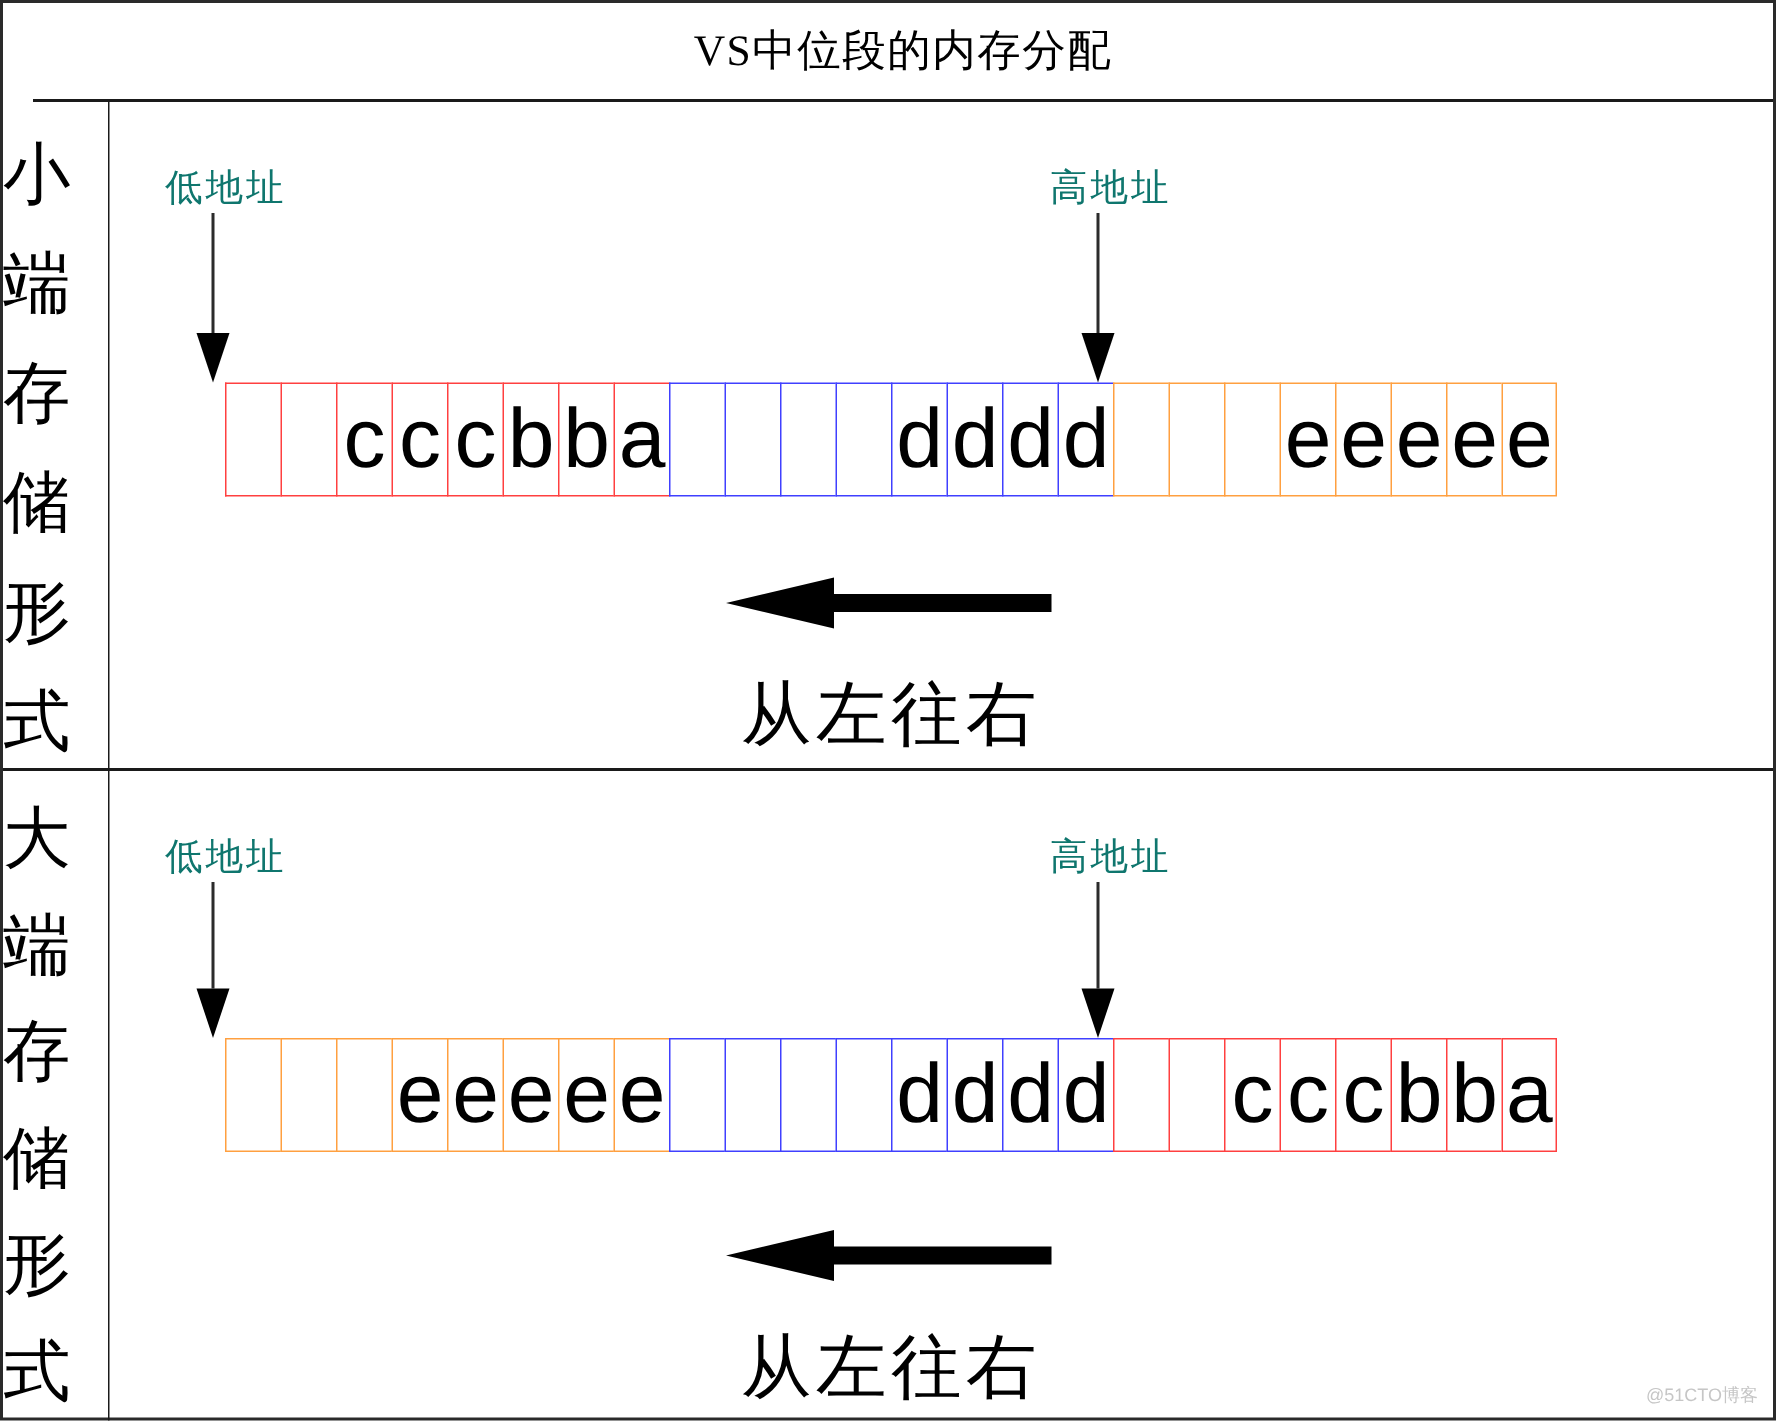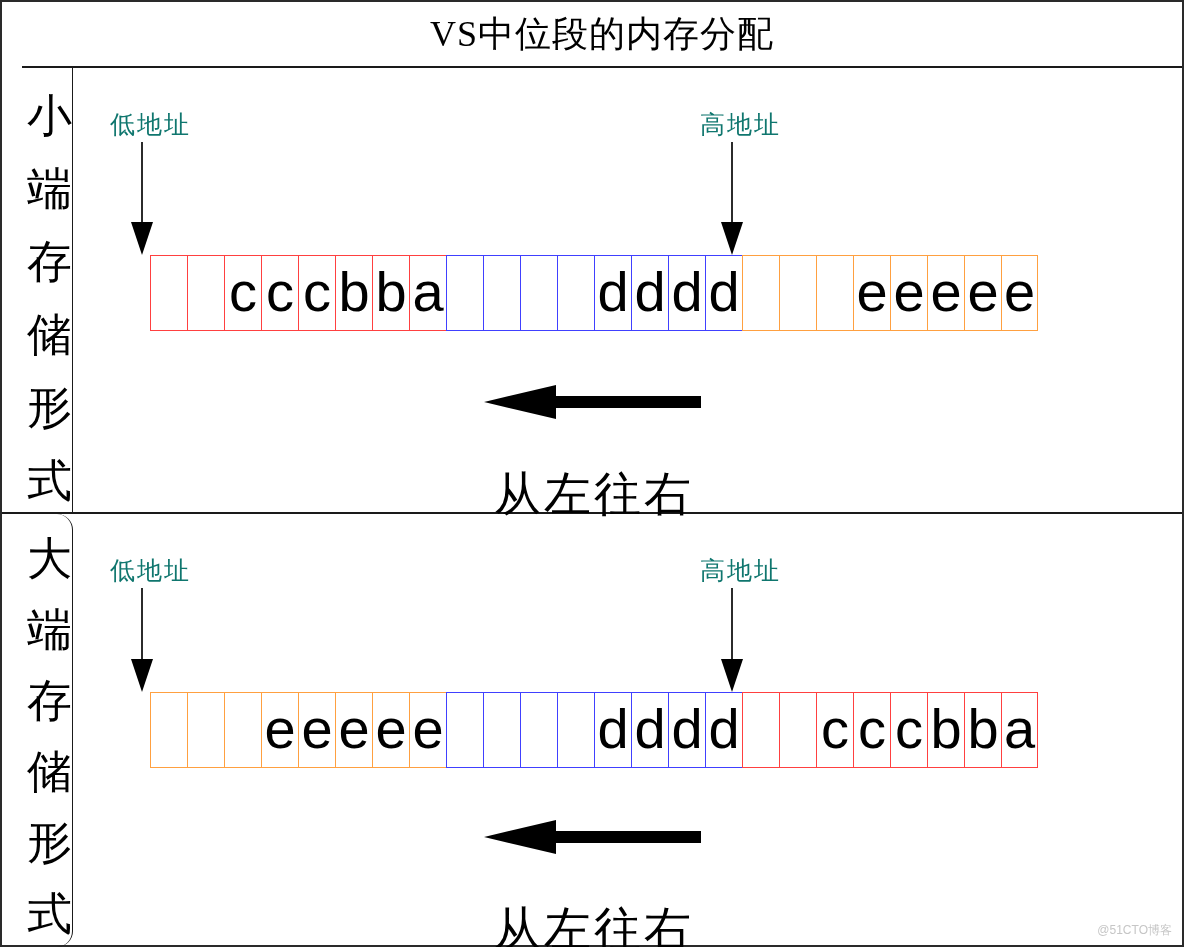--- a/index.html
+++ b/index.html
@@ -7,32 +7,32 @@
     width:1184px; height:947px; position:relative; background:#ffffff;
     font-family:"Liberation Sans", sans-serif; overflow:hidden;
   }
   .page { position:absolute; inset:0; border:2px solid #2a2a2a; box-sizing:border-box; }
 
   
   .title-bar {
     position:absolute; left:0; right:0; top:0; height:64px;
     border-bottom:2px solid #1a1a1a;
     display:flex; align-items:center; justify-content:center;
-    font-family:"Liberation Serif", serif; font-size:36px; color:#000; letter-spacing:1px;margin-left:20px;
+    font-family:"Liberation Serif", serif; font-size:29px; color:#000; letter-spacing:1px;margin-left:20px;
   }
 
   
   .side-label {
     position:absolute; left:0; width:71px; border-right:1.5px solid #1a1a1a;
-    box-sizing:border-box; text-align:right;
+    box-sizing:border-box; text-align:left;
     font-family:"Liberation Serif", serif; font-size:45px; color:#000;
     word-break:break-all; overflow:hidden;
   }
   #side1 { top:66px; height:444px; line-height:73px; padding-top:12px; }
-  #side2 { top:512px; height:433px; line-height:71px; padding-top:10px;border-radius:16px; }
+  #side2 { top:512px; height:433px; line-height:71px; padding-top:10px; }
 
   .mid-divider { position:absolute; left:0; right:0; top:510px; height:0; border-top:2px solid #1a1a1a; }
 
   
   .section { position:absolute; left:71px; right:0; }
   #sec1 { top:66px;  height:444px; --rowtop:187px; --arrtop:317px; --dirtop:377px; }
   #sec2 { top:512px; height:433px; --rowtop:178px; --arrtop:306px; --dirtop:366px; }
 
   .addr-label {
     position:absolute; top:40px; font-family:"Liberation Serif", serif;
@@ -71,21 +71,20 @@
     position:absolute; left:0; top:0; width:0; height:0;
     border-top:17px solid transparent; border-bottom:17px solid transparent;
     border-right:72px solid #000;
   }
   .big-arrow .shaft { position:absolute; left:64px; right:0; top:11px; height:12px; background:#000; }
 
   .direction-text {
     position:absolute; left:371px; width:300px; top:var(--dirtop); text-align:center;
     font-family:"Liberation Serif", serif; font-size:47px; color:#000; letter-spacing:3px;
     white-space:nowrap;
-    margin-top:18px;
   }
 
   .watermark {
     position:absolute; right:10px; bottom:6px;
     font-size:12px; color:#c6c6c6; font-family:"Liberation Sans", sans-serif;
   }
 </style>
 </head>
 <body>
 

